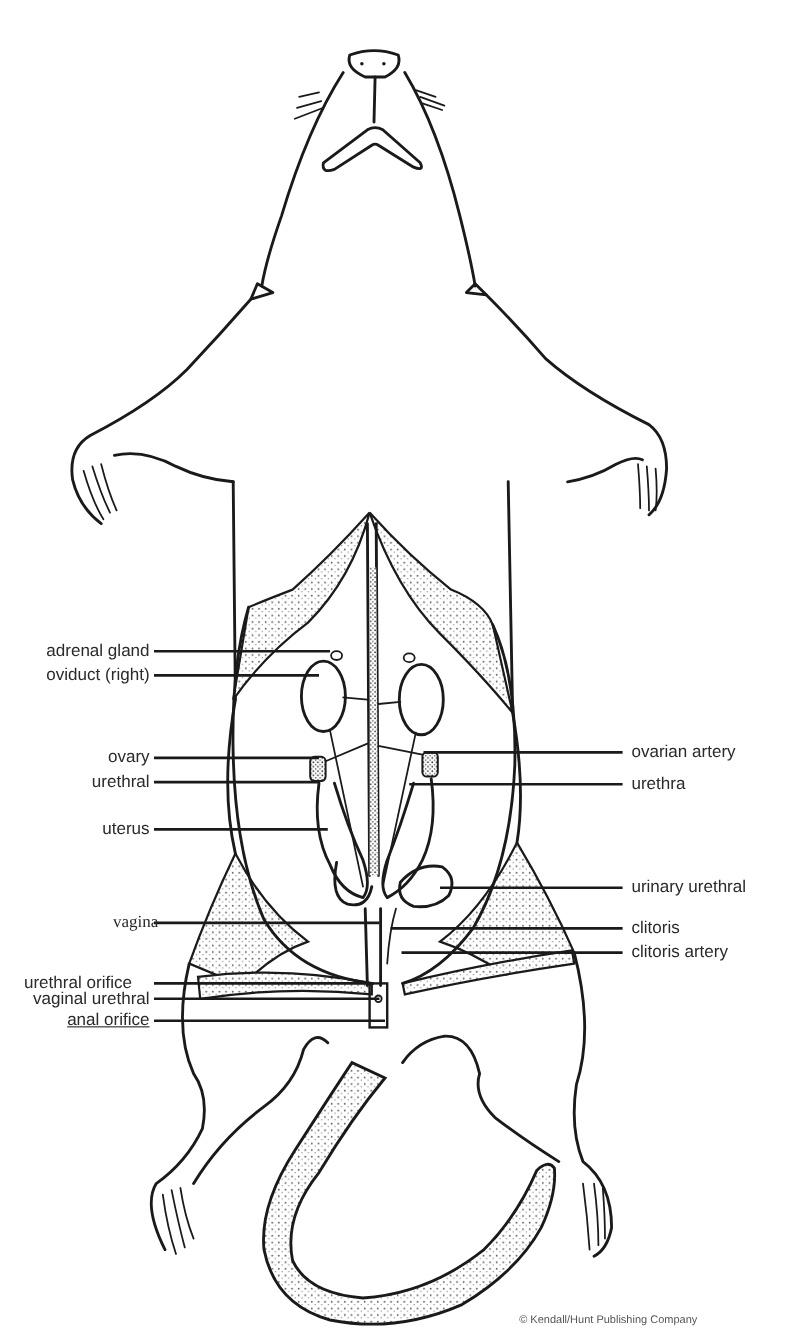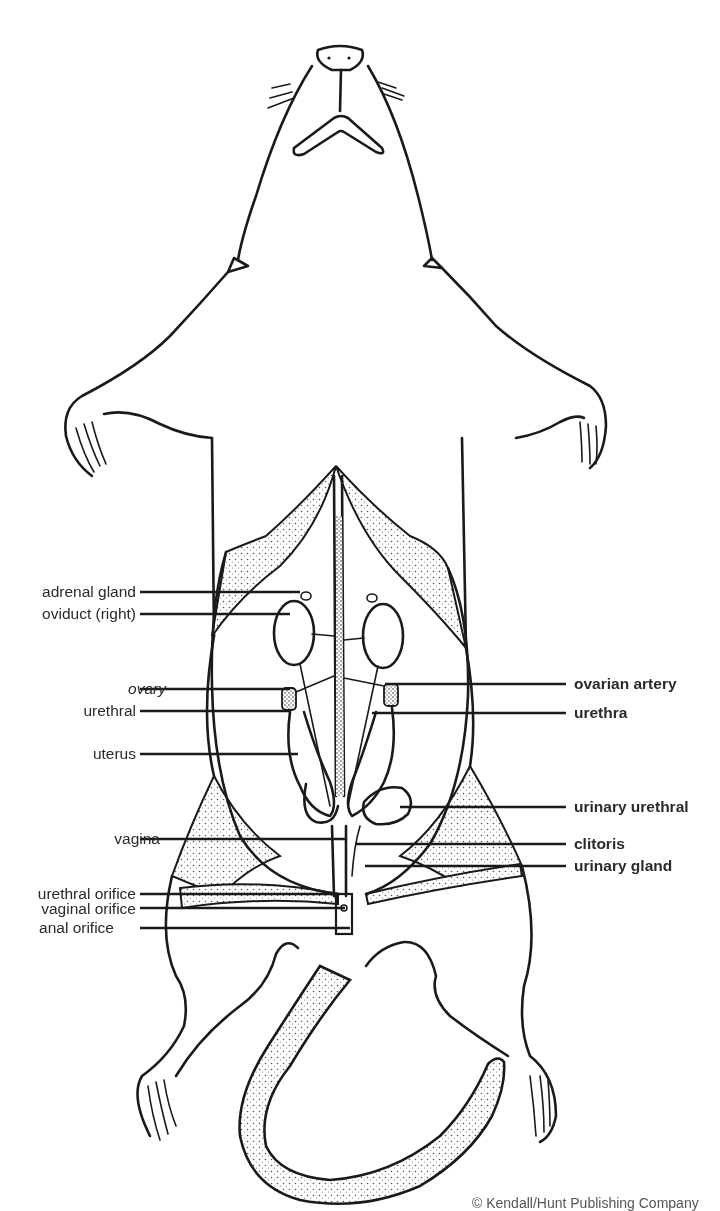--- a/index.html
+++ b/index.html
@@ -12,25 +12,25 @@
   .leader { stroke: #1a1a1a; stroke-width: 2.4; }
   .label {
     position: absolute;
     font-family: "Liberation Sans", sans-serif;
     font-size: 15.5px;
     color: #2a2a2a;
     line-height: 18px;
     white-space: nowrap;
   }
   .label.left { text-align: right; }
-  .label.right { text-align: center; font-weight: bold; }
+  .label.right { text-align: center; }
   .credit {
     position: absolute;
     font-family: "Liberation Sans", sans-serif;
-    font-size: 14px;
+    font-size: 10px;
     color: #555;
     left: 472px; top: 1159px;
     white-space: nowrap;
   }
 </style>
 </head>
 <body>
 
 <div id="canvas">
   <svg width="720" height="1211" viewBox="0 0 720 1211">
@@ -151,28 +151,28 @@
       <line class="leader" x1="385" y1="648" x2="566" y2="648"></line>
       <line class="leader" x1="372" y1="677" x2="566" y2="677"></line>
       <line class="leader" x1="400" y1="771" x2="566" y2="771"></line>
       <line class="leader" x1="355" y1="808" x2="566" y2="808"></line>
       <line class="leader" x1="365" y1="830" x2="566" y2="830"></line>
     </g>
   </svg>
 
   <div class="label left" style="right:584px; top:547px;">adrenal gland</div>
   <div class="label left" style="right:584px; top:569px;">oviduct (right)</div>
-  <div class="label left" style="right:554px; top:644px;font-style:italic;">ovary</div>
+  <div class="label left" style="right:584px; top:644px;">ovary</div>
   <div class="label left" style="right:584px; top:666px;">urethral</div>
   <div class="label left" style="right:584px; top:709px;">uterus</div>
-  <div class="label left" style="right:560px; top:794px;">vagina</div>
-  <div class="label left" style="right:584px; top:849px;">urethral orifice</div>
-  <div class="label left" style="right:584px; top:864px;">vaginal orifice</div>
-  <div class="label left" style="right:606px; top:883px;">anal orifice</div>
+  <div class="label left" style="right:576px; top:794px;font-family:Liberation Serif, serif;">vagina</div>
+  <div class="label left" style="right:600px; top:849px;">urethral orifice</div>
+  <div class="label left" style="right:584px; top:864px;">vaginal urethral</div>
+  <div class="label left" style="right:584px; top:883px;text-decoration:underline;">anal orifice</div>
 
   <div class="label right" style="left:574px; top:639px;">ovarian artery</div>
   <div class="label right" style="left:574px; top:668px;">urethra</div>
   <div class="label right" style="left:574px; top:762px;">urinary urethral</div>
   <div class="label right" style="left:574px; top:799px;">clitoris</div>
-  <div class="label right" style="left:574px; top:821px;">urinary gland</div>
+  <div class="label right" style="left:574px; top:821px;">clitoris artery</div>
 
   <div class="credit">© Kendall/Hunt Publishing Company</div>
 </div>
 
 </body></html>

